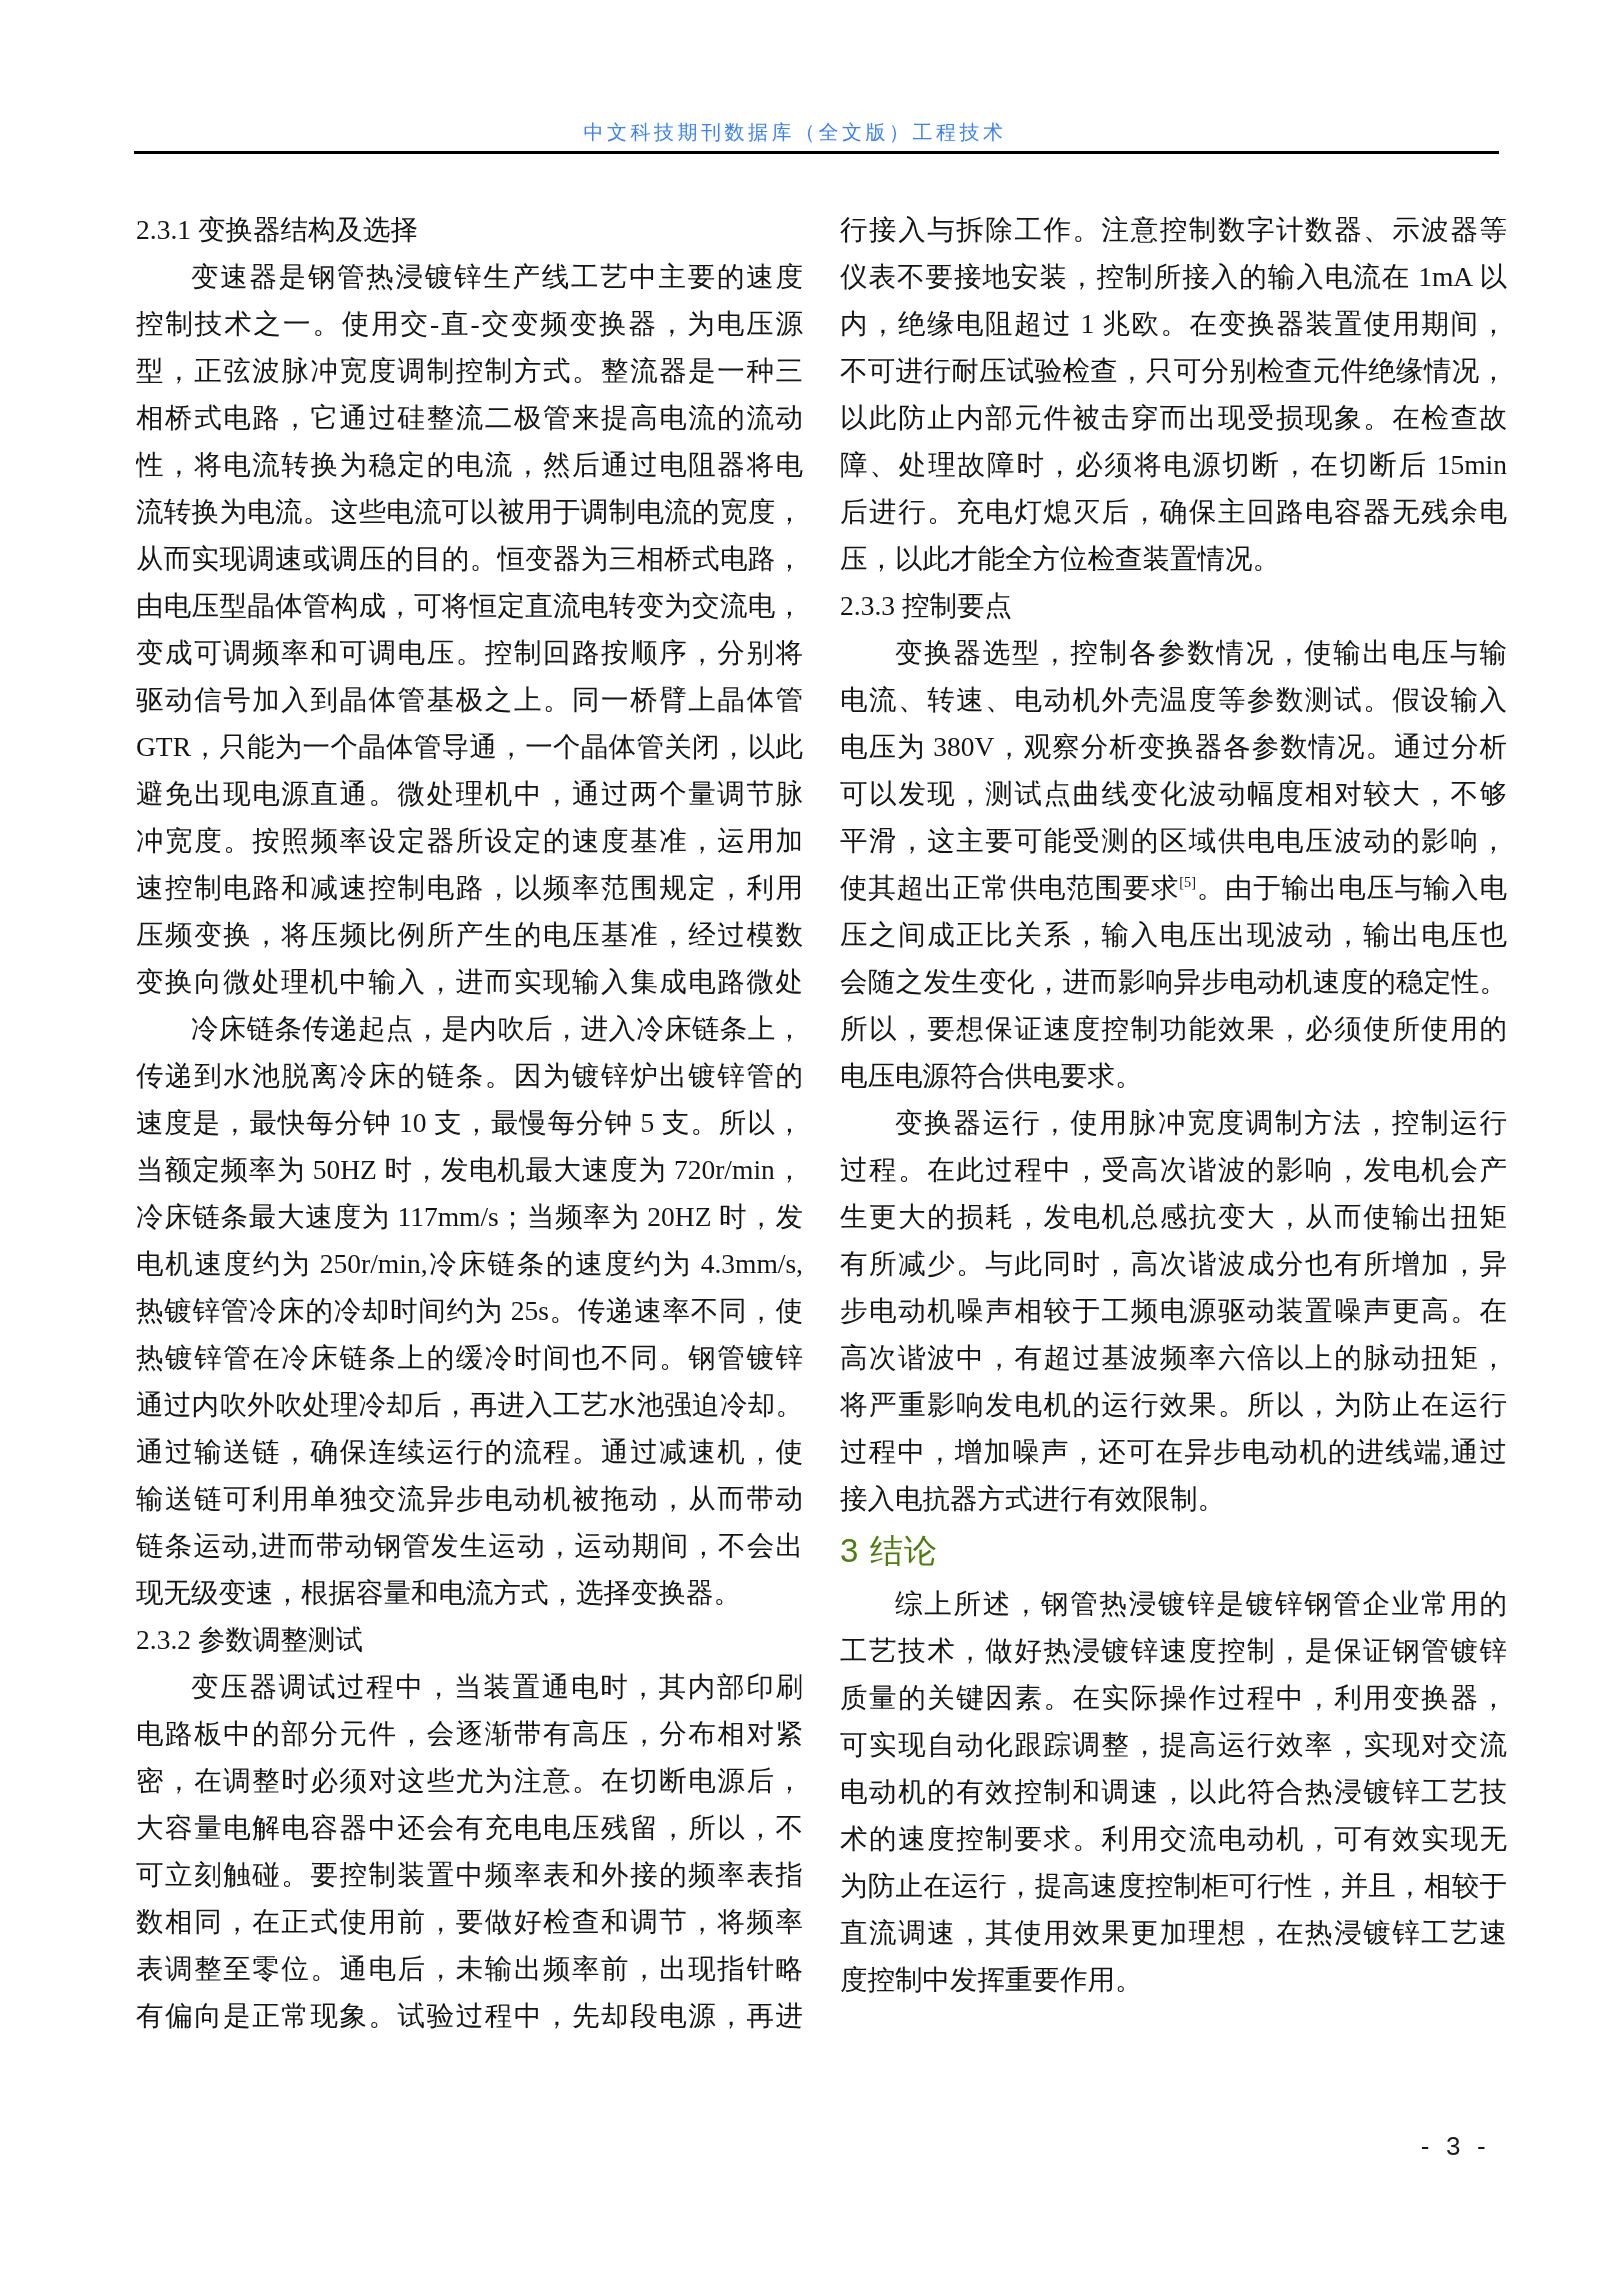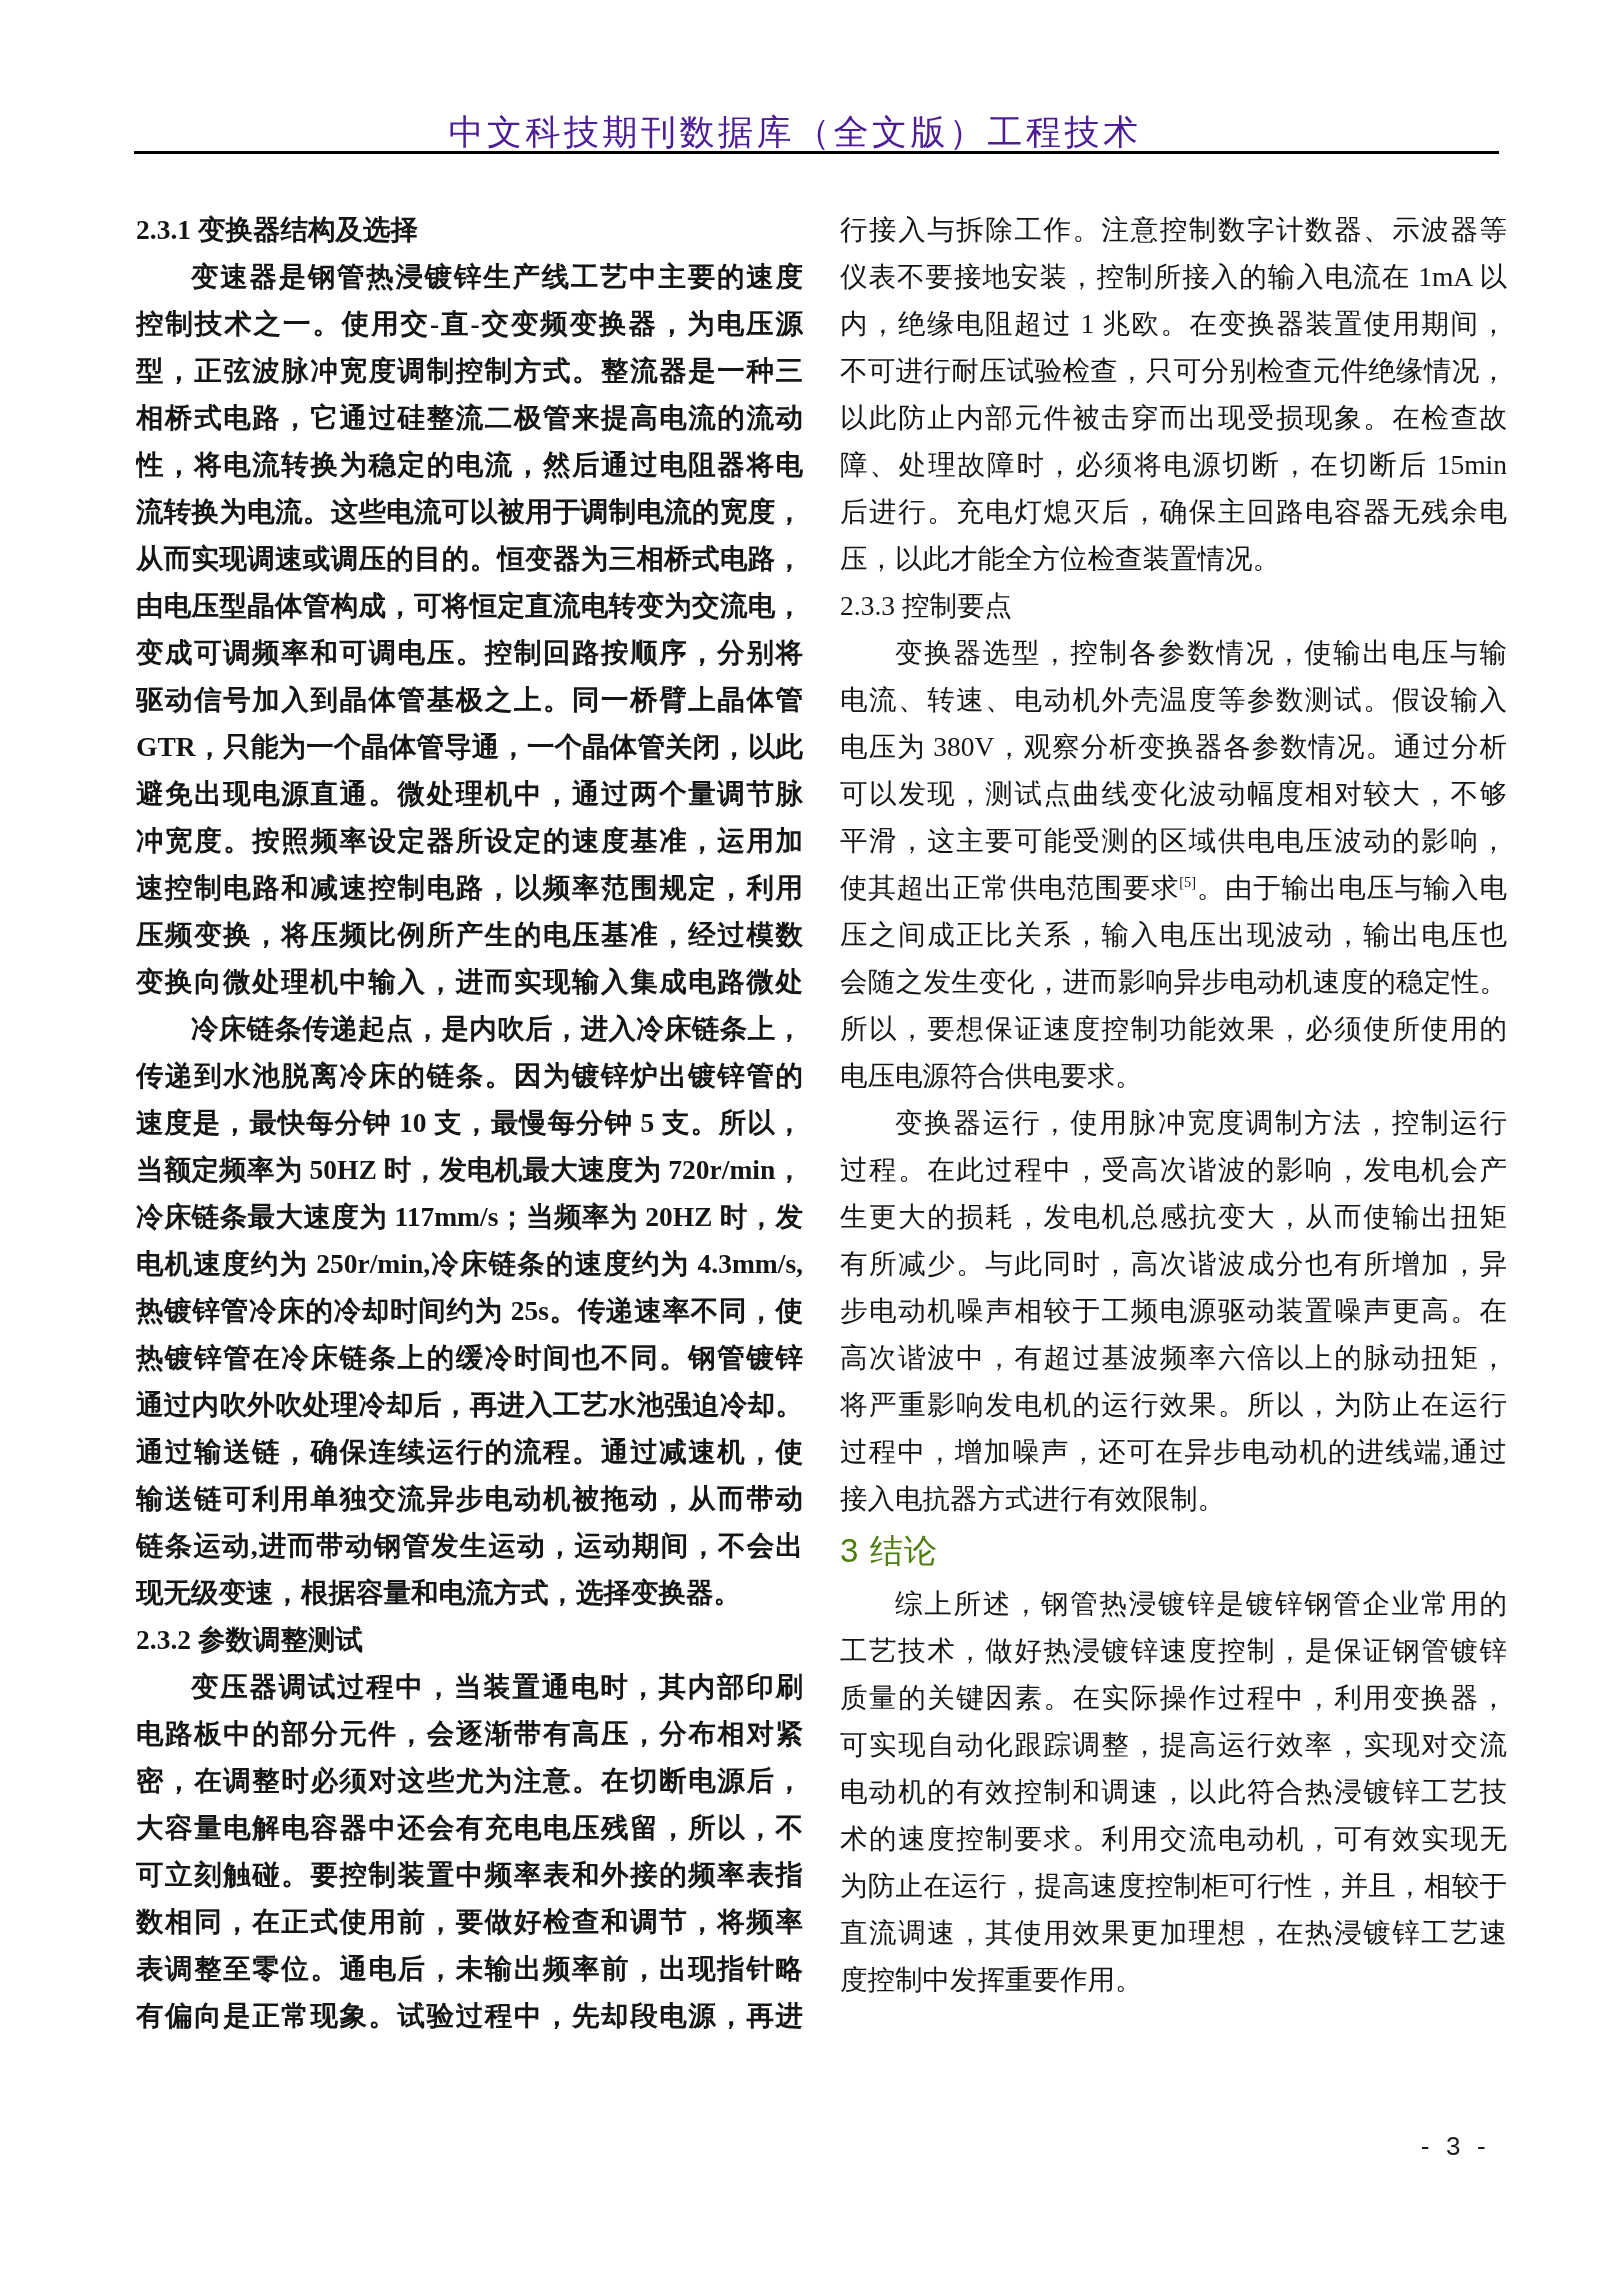--- a/index.html
+++ b/index.html
@@ -7,31 +7,31 @@
     width:1623px;height:2295px;
     background:#ffffff;
     color:#111;
     font-family:"Liberation Serif","DejaVu Serif",serif;
     position:relative;
     overflow:hidden;
   }
   .page{position:absolute;inset:0;}
   .header-title{
     position:absolute;top:115px;left:0;width:1590px;
-    text-align:center;font-size:35px;line-height:35px;
-    letter-spacing:3.5px;color:#4c1d95;
+    text-align:center;font-size:20px;line-height:35px;
+    letter-spacing:3.5px;color:#3b82f6;
   }
   .header-rule{
     position:absolute;top:151px;left:134px;width:1365px;height:2.9px;
     background:#000;
   }
   .col{
     position:absolute;top:206px;width:667px;
   }
-  .col-left{left:136px;font-weight:bold;}
+  .col-left{left:136px;}
   .col-right{left:832px;margin-left:8px;}
   .row{
     height:47px;line-height:47px;font-size:27.5px;
     text-align:justify;overflow:hidden;white-space:nowrap;
     color:#151515;
   }
   .row.just{text-align-last:justify;white-space:normal;}
   .row.ind{text-indent:55px;}
   .row.h2{text-align:left;text-align-last:left;}
   .row.h1{

